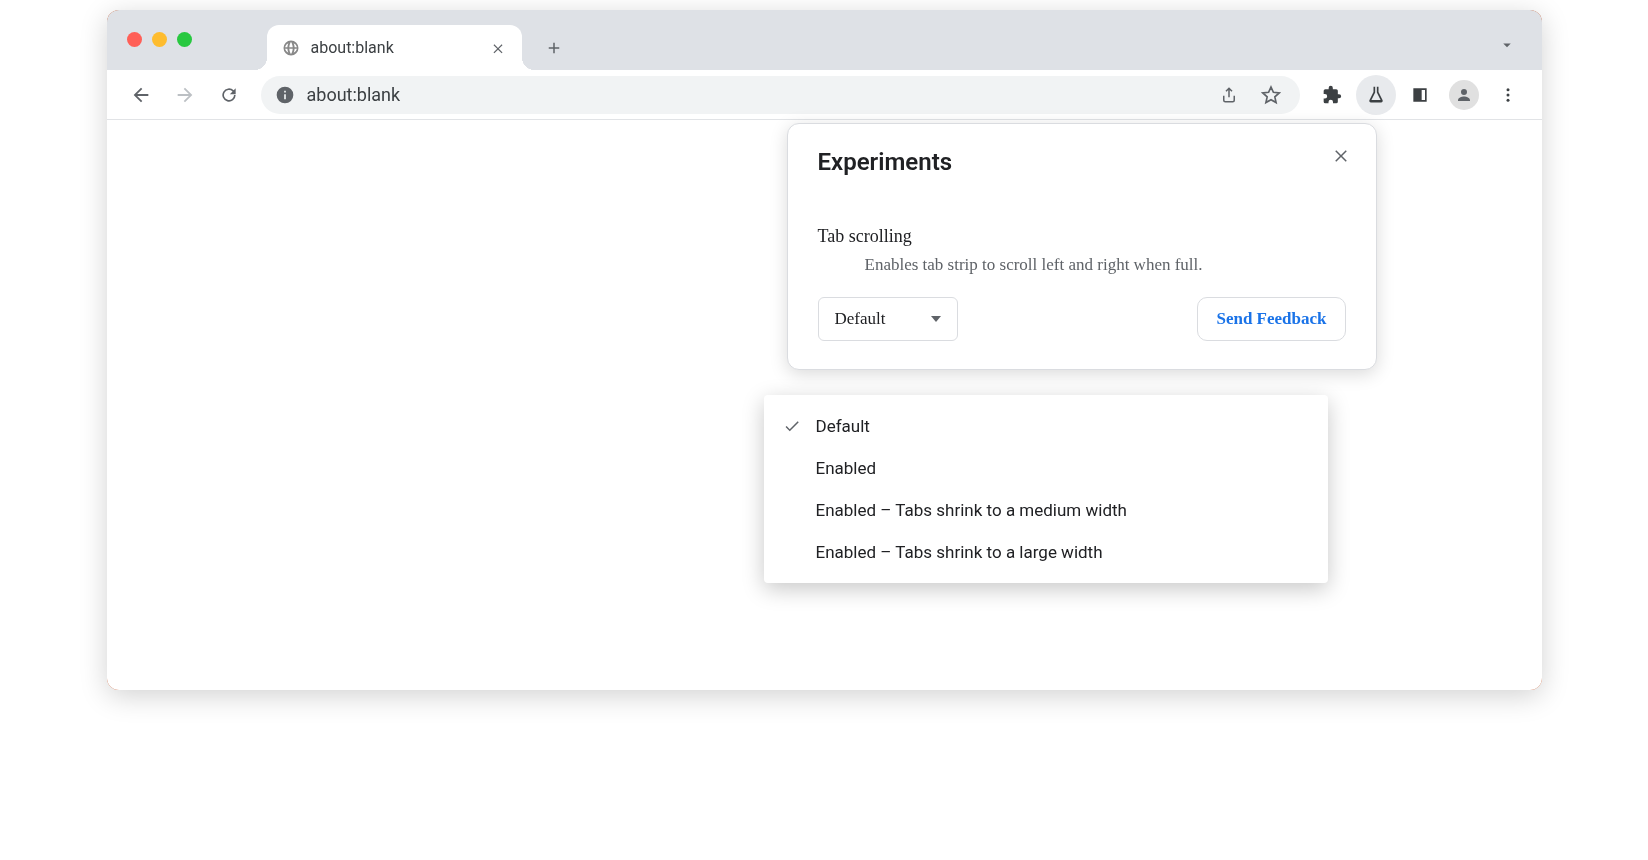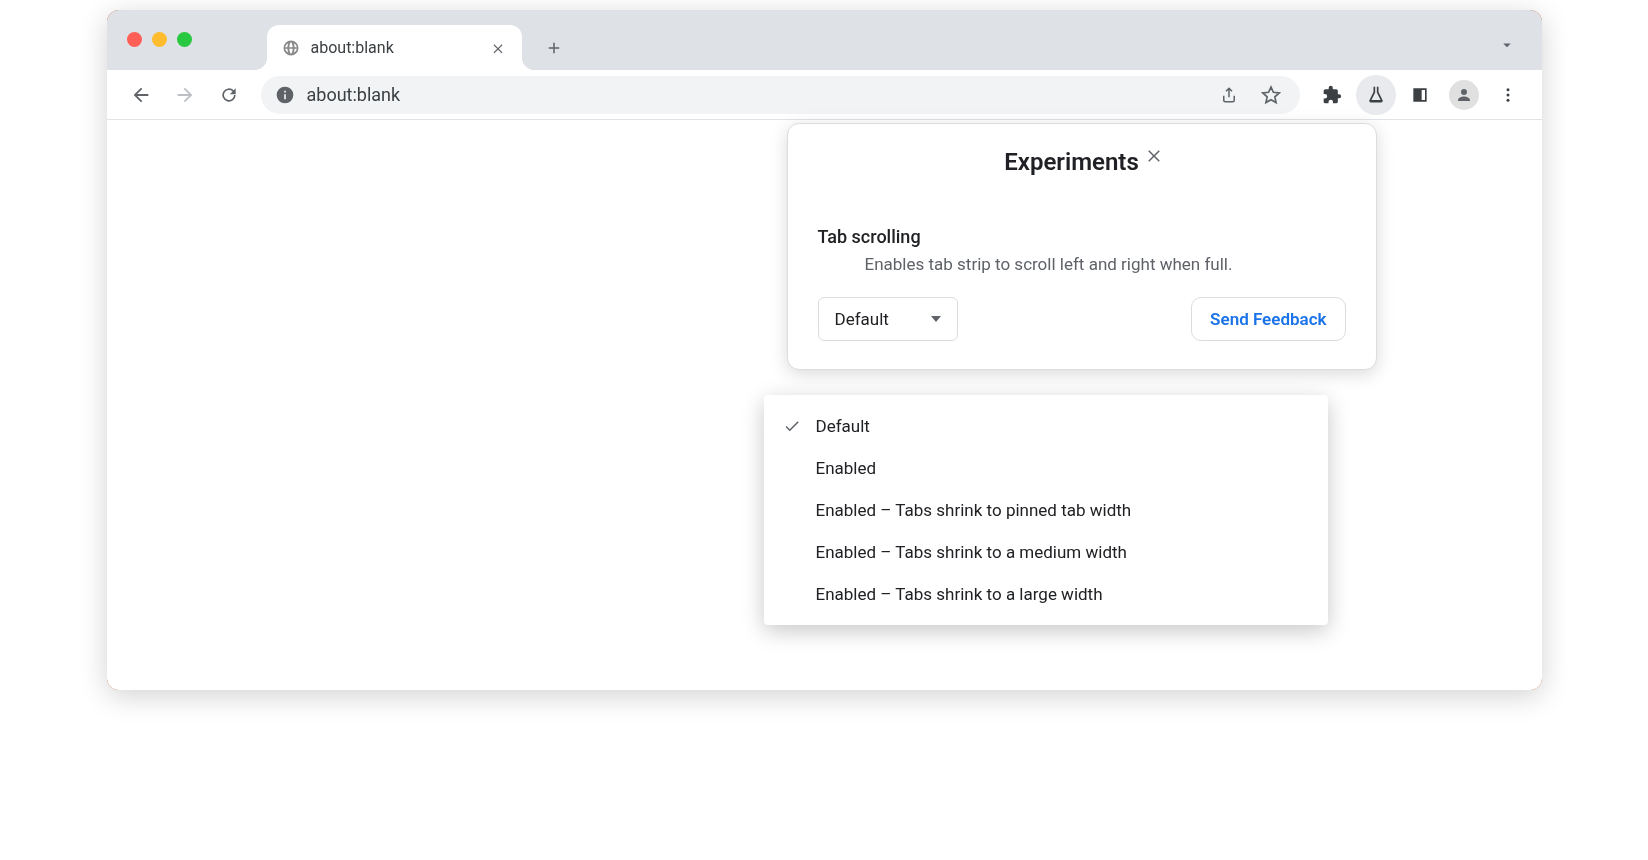--- a/index.html
+++ b/index.html
@@ -222,41 +222,42 @@
       width: 590px;
       background: #fff;
       border: 1px solid #dadce0;
       border-radius: 12px;
       box-shadow: 0 4px 18px rgba(0,0,0,0.15);
       padding: 24px 30px 28px 30px;
       z-index: 10;
     }
     .popup-header {
       display: flex;
-      justify-content: center;
+      justify-content: space-between;
       align-items: flex-start;
     }
     .popup-title {
       font-size: 24px;
       font-weight: 600;
       color: #202124;
     }
     .popup-close {
       width: 30px;
       height: 30px;
       display: flex;
       align-items: center;
       justify-content: center;
       color: #5f6368;
       cursor: pointer;
       margin-top: -8px;
       margin-right: -10px;
     }
     .experiment-section {
       margin-top: 50px;
+      font-family: Liberation Serif, serif;
     }
     .experiment-label {
       font-size: 18px;
       color: #202124;
       font-weight: 500;
     }
     .experiment-desc {
       font-size: 17px;
       color: #5f6368;
       margin-top: 6px;
@@ -473,24 +474,20 @@
           </svg>
         </span>
         <span>Default</span>
       </div>
       <div class="dropdown-item">
         <span class="check-slot"></span>
         <span>Enabled</span>
       </div>
       <div class="dropdown-item">
         <span class="check-slot"></span>
-        <span>Enabled – Tabs shrink to pinned tab width</span>
-      </div>
-      <div class="dropdown-item">
-        <span class="check-slot"></span>
         <span>Enabled – Tabs shrink to a medium width</span>
       </div>
       <div class="dropdown-item">
         <span class="check-slot"></span>
         <span>Enabled – Tabs shrink to a large width</span>
       </div>
     </div>
 
 </div>
 

